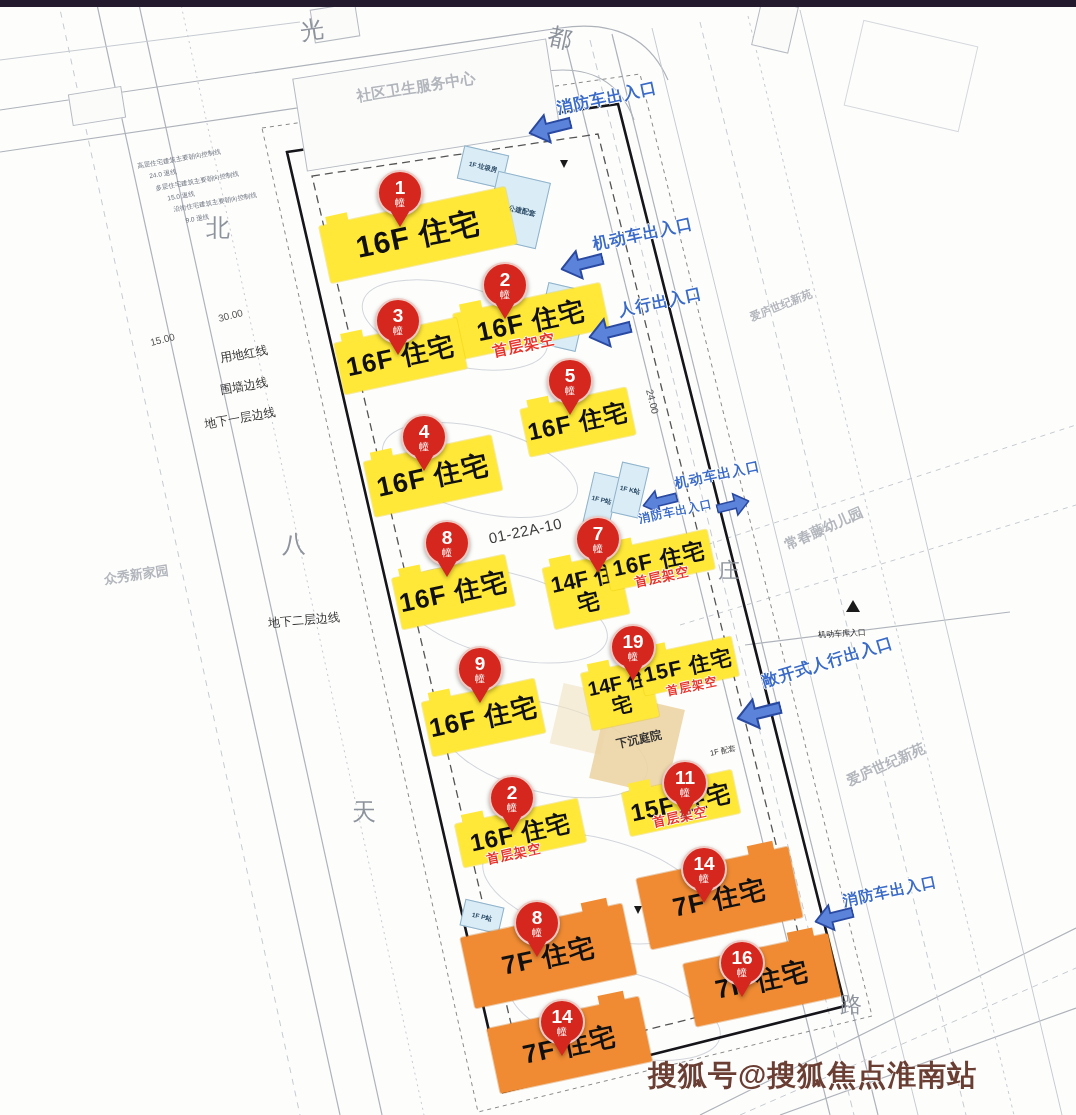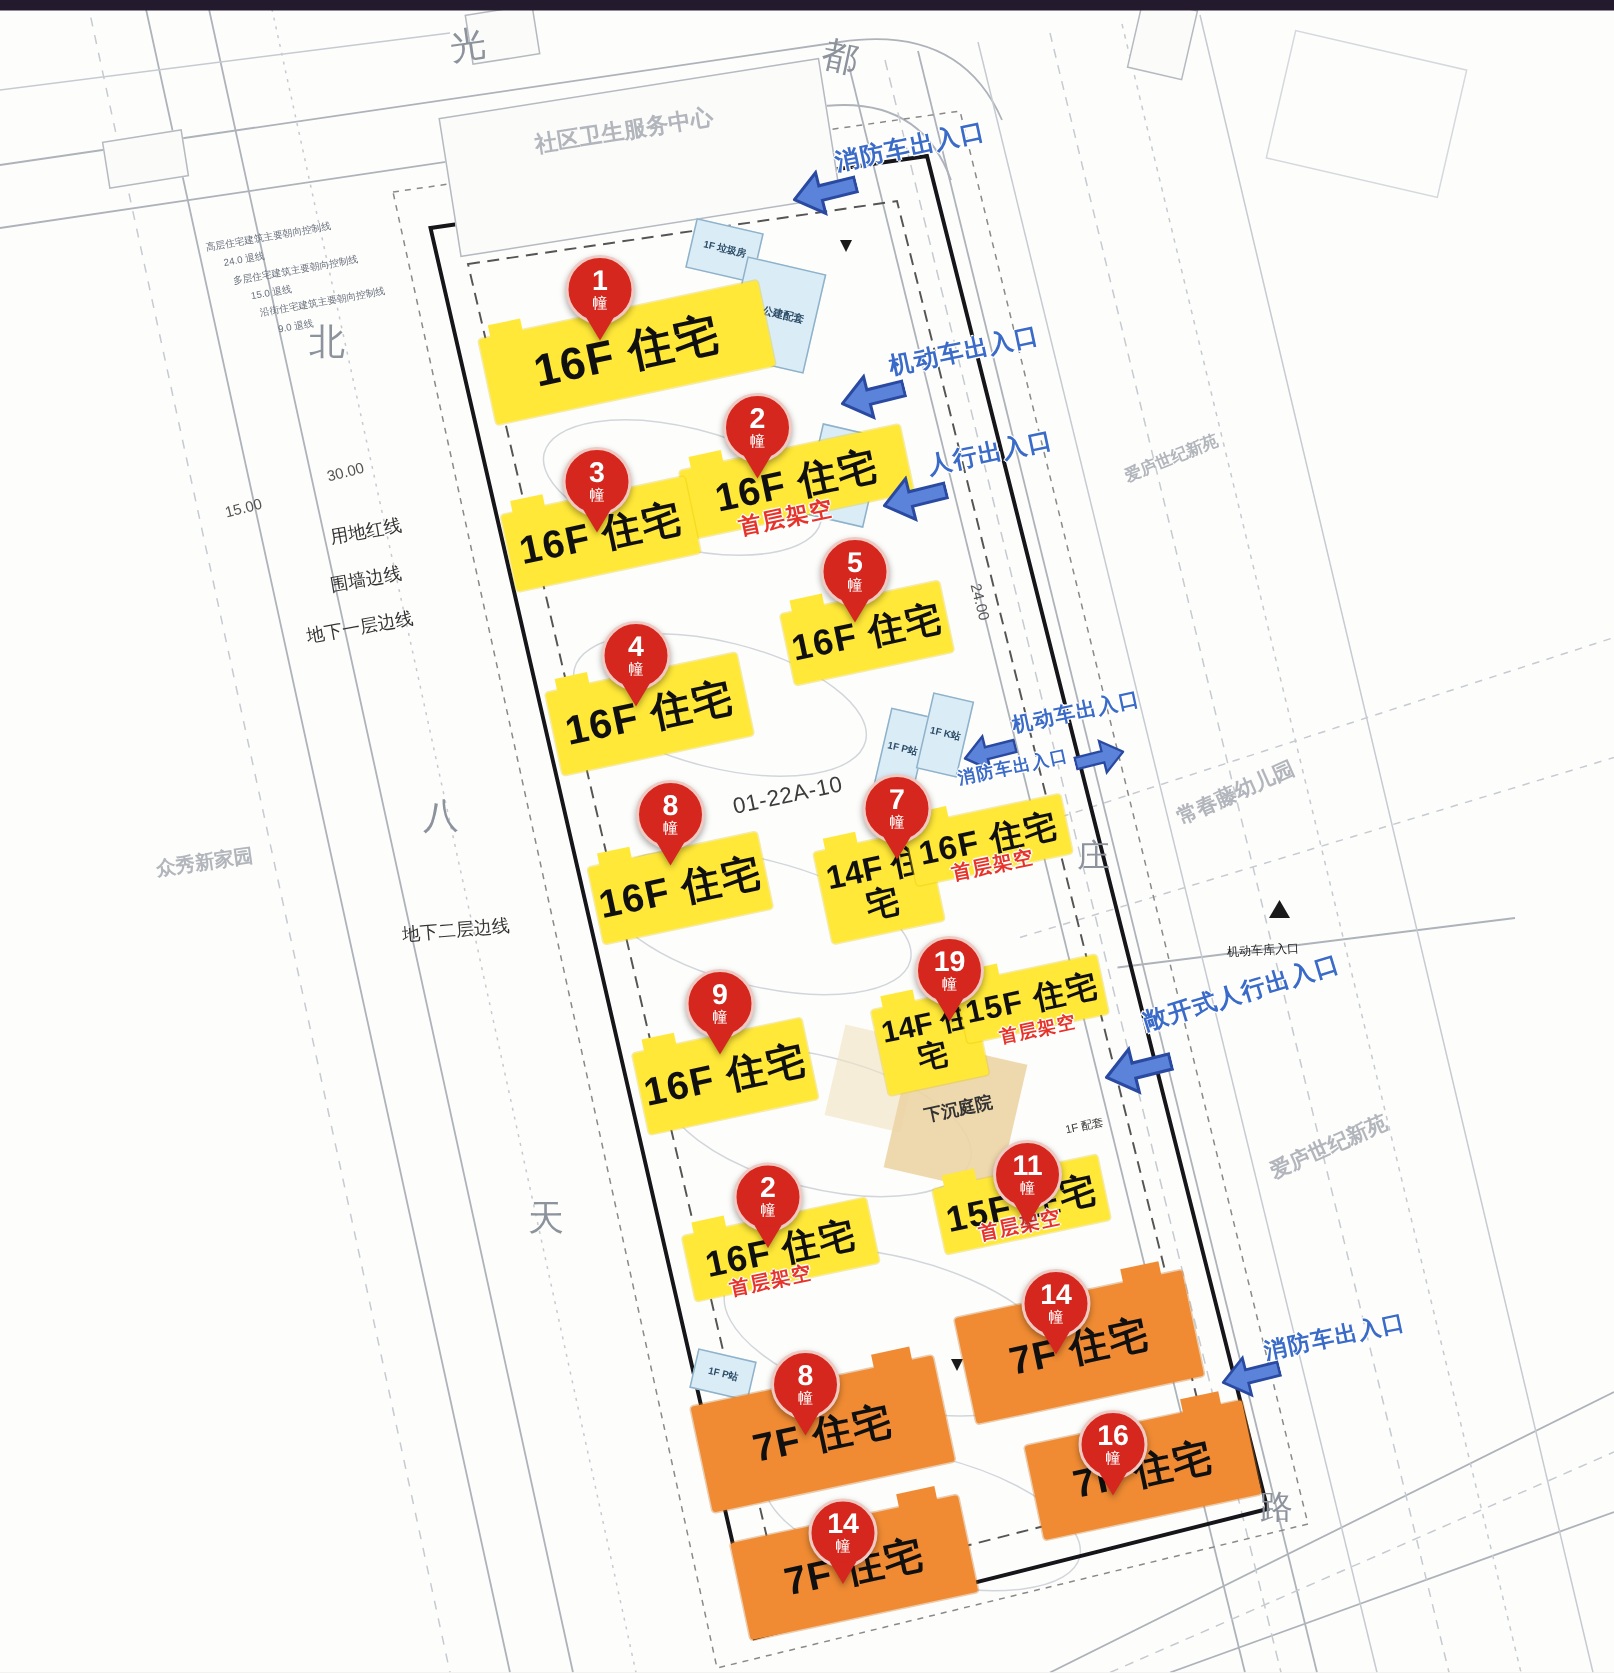--- a/index.html
+++ b/index.html
@@ -327,13 +327,14 @@
 
   <span class="lbl-blue" style="left:842px;top:882px;font-size:15px;">消防车出入口</span>
   <div class="arr" style="left:814px;top:902px;">
       <svg width="40" height="30" viewBox="0 0 44 32">
         <path d="M43,11 L19,11 L19,2 L1,16 L19,30 L19,21 L43,21 Z"></path>
       </svg>
     </div>
 
   <span class="blk" style="left:818px;top:628px;font-size:8px;transform:rotate(-3deg);color:#222;">机动车库入口</span>
 
+  <div id="watermark">搜狐号@搜狐焦点淮南站</div>
 </div>
 
 </body></html>

